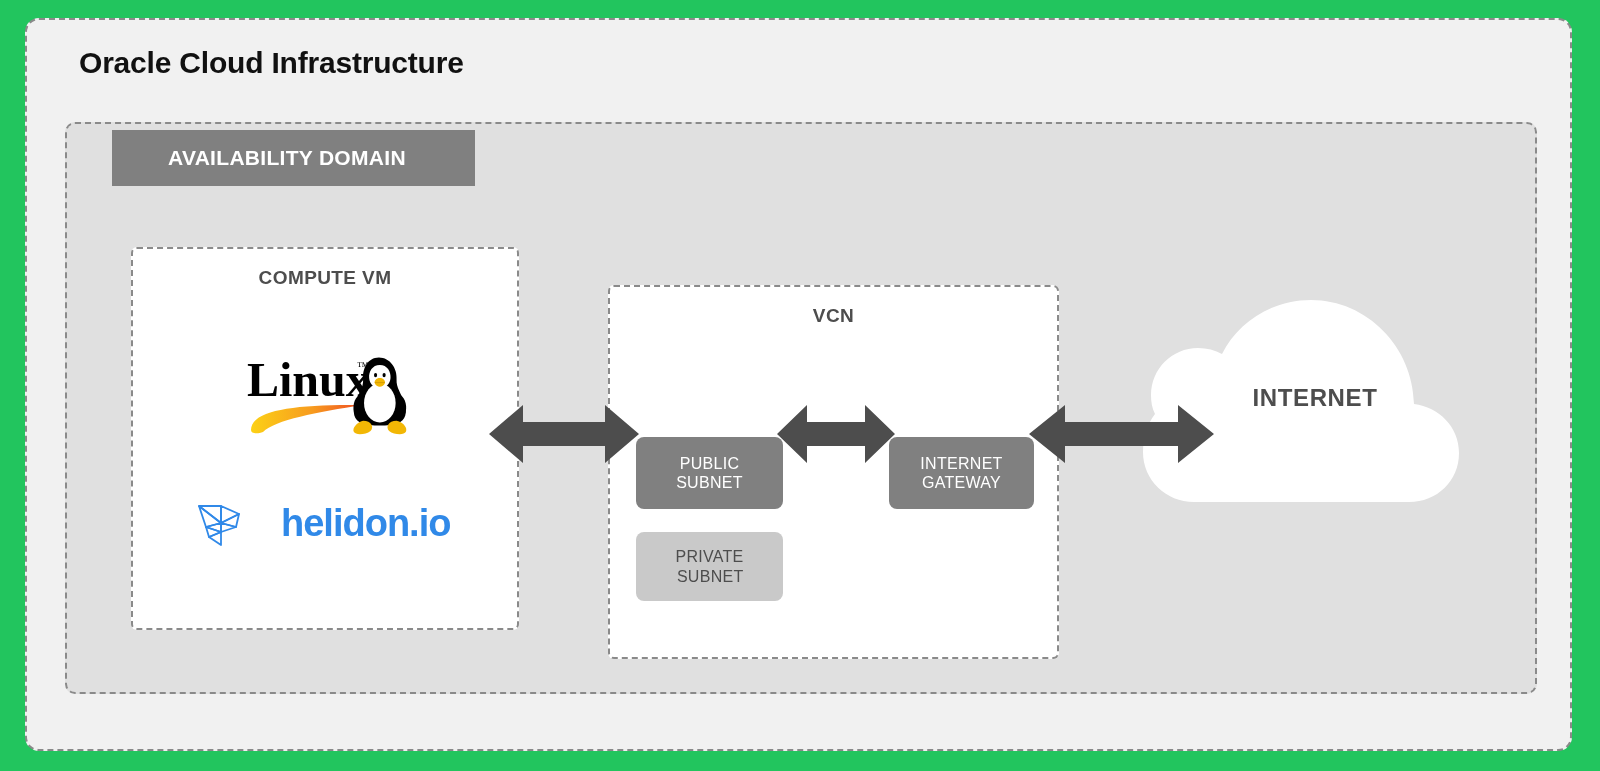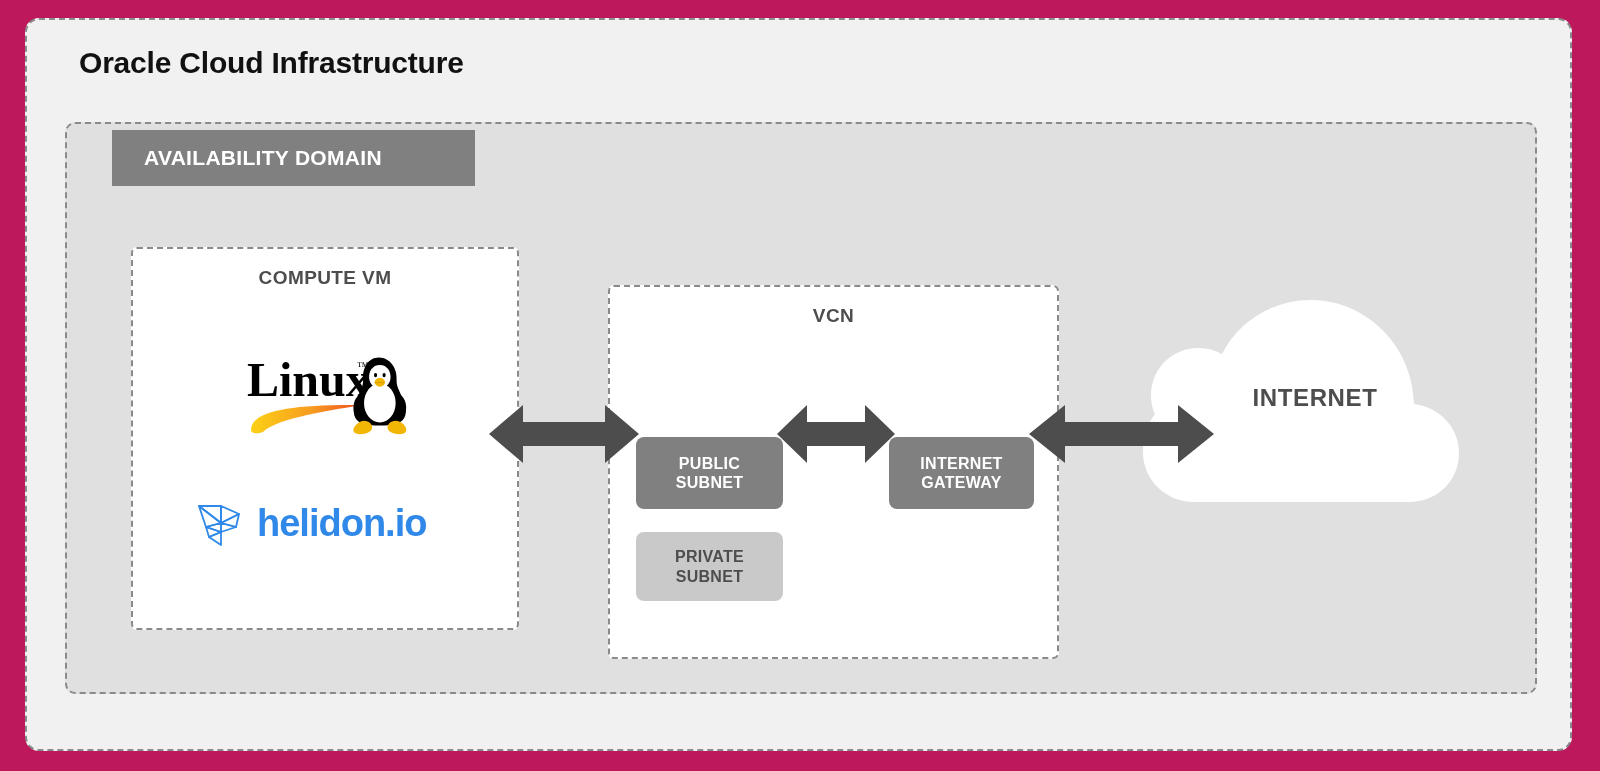--- a/index.html
+++ b/index.html
@@ -13,21 +13,21 @@
     height: 771px;
     overflow: hidden;
     font-family: "Liberation Sans", sans-serif;
   }
 
   
   #diagram-canvas {
     position: relative;
     width: 1600px;
     height: 771px;
-    background: #be185d;
+    background: #22c55e;
   }
 
   
   .oci-frame {
     position: absolute;
     left: 25px;
     top: 18px;
     width: 1547px;
     height: 733px;
     background: #f1f1f1;
@@ -62,21 +62,21 @@
 
   .ad-label {
     position: absolute;
     left: 45px;
     top: 6px;
     width: 363px;
     height: 56px;
     background: #808080;
     display: flex;
     align-items: center;
-    padding-left: 32px;
+    padding-left: 56px;
     box-sizing: border-box;
     color: #ffffff;
     font-size: 21px;
     font-weight: bold;
     letter-spacing: 0.3px;
   }
 
   
   .zone {
     position: absolute;
@@ -126,20 +126,21 @@
   .logo-linux svg { display: block; }
 
   .logo-helidon {
     position: absolute;
     left: 62px;
     top: 244px;
     width: 255px;
     height: 60px;
     display: flex;
     align-items: center;
+    gap: 24px;
   }
   .helidon-mark {
     width: 52px;
     height: 52px;
     flex: 0 0 auto;
   }
   .helidon-wordmark {
     margin-left: 10px;
     font-size: 38px;
     font-weight: bold;
@@ -151,34 +152,35 @@
   
   .node-box {
     position: absolute;
     border-radius: 8px;
     box-sizing: border-box;
     display: flex;
     align-items: center;
     justify-content: center;
     text-align: center;
     font-size: 16px;
-    font-weight: bold;
+    font-weight: normal;
     line-height: 1.2;
     letter-spacing: 0.3px;
     white-space: pre-line;
   }
 
   .node-dark {
     background: #808080;
     color: #ffffff;
   }
 
   .node-light {
     background: #c9c9c9;
     color: #4d4d4d;
+    text-align: right;
   }
 
   
   .box-public-subnet {
     left: 26px;
     top: 150px;
     width: 147px;
     height: 72px;
   }
 

